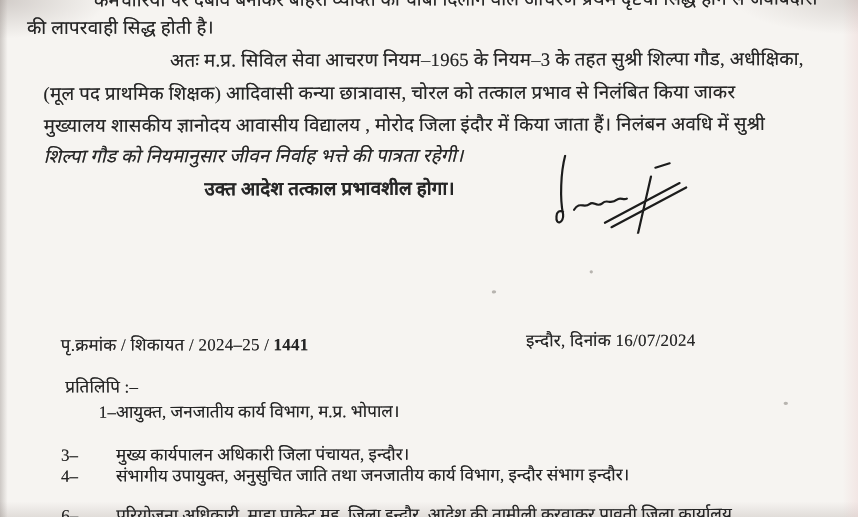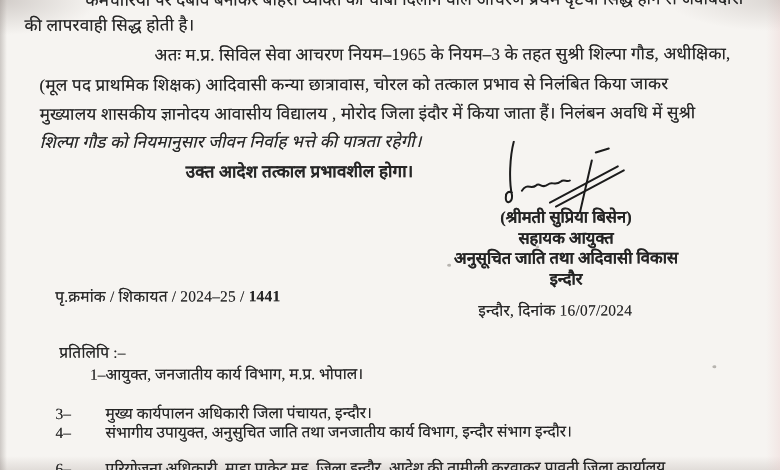--- a/index.html
+++ b/index.html
@@ -85,28 +85,22 @@
     <g fill="none" stroke="#1c1c1c" stroke-width="2" stroke-linecap="round" stroke-linejoin="round">
       <path d="M22,1 C18,16 17,40 20,54 C21,62 13,65 14,56 C14,52 17,50 20,52"></path>
       <path d="M30,50 C35,42 39,49 44,45 C48,41 50,49 56,44 C60,40 63,46 69,41 C72,38 75,42 78,40"></path>
       <path d="M58,62 L126,26"></path>
       <path d="M64,66 L132,30"></path>
       <path d="M100,20 L88,72"></path>
       <path d="M104,12 L117,8"></path>
     </g>
   </svg>
 
-  <div class="sigblock">
-    <div class="ln2">(श्रीमती सुप्रिया बिसेन)</div>
-    <div class="ln2">सहायक आयुक्त</div>
-    <div class="ln2">अनुसूचित जाति तथा अदिवासी विकास</div>
-    <div class="ln2">इन्दौर</div>
-  </div>
 
-  <div class="ln small" style="top:285px; left:55px;"><span>पृ.क्रमांक / शिकायत / 2024–25 / </span><span class="bold">1441</span></div>
+  <div class="ln small" style="top:303px; left:55px;"><span>पृ.क्रमांक / शिकायत / 2024–25 / </span><span class="bold">1441</span></div>
   <div class="ln small" style="top:300px; left:478px;text-align:right;">इन्दौर, दिनांक 16/07/2024</div>
 
   <div class="ln small" style="top:341px; left:59px;">प्रतिलिपि :–</div>
 
   <div class="copyrow" style="top:362px;text-align:right;"><span class="num">1–</span><span class="txt">आयुक्त, जनजातीय कार्य विभाग, म.प्र. भोपाल।</span></div>
   <div class="copyrow" style="top:401px;"><span class="num">3–</span><span class="txt">मुख्य कार्यपालन अधिकारी जिला पंचायत, इन्दौर।</span></div>
   <div class="copyrow" style="top:420px;"><span class="num">4–</span><span class="txt">संभागीय उपायुक्त, अनुसुचित जाति तथा जनजातीय कार्य विभाग, इन्दौर संभाग इन्दौर।</span></div>
   <div class="copyrow" style="top:456px;"><span class="num">6–</span><span class="txt">परियोजना अधिकारी, माडा पाकेट महू, जिला इन्दौर, आदेश की तामीली करवाकर पावती जिला कार्यालय</span></div>
 
   <div class="speck" style="left:447px; top:264px; width:4px; height:3px;"></div>

